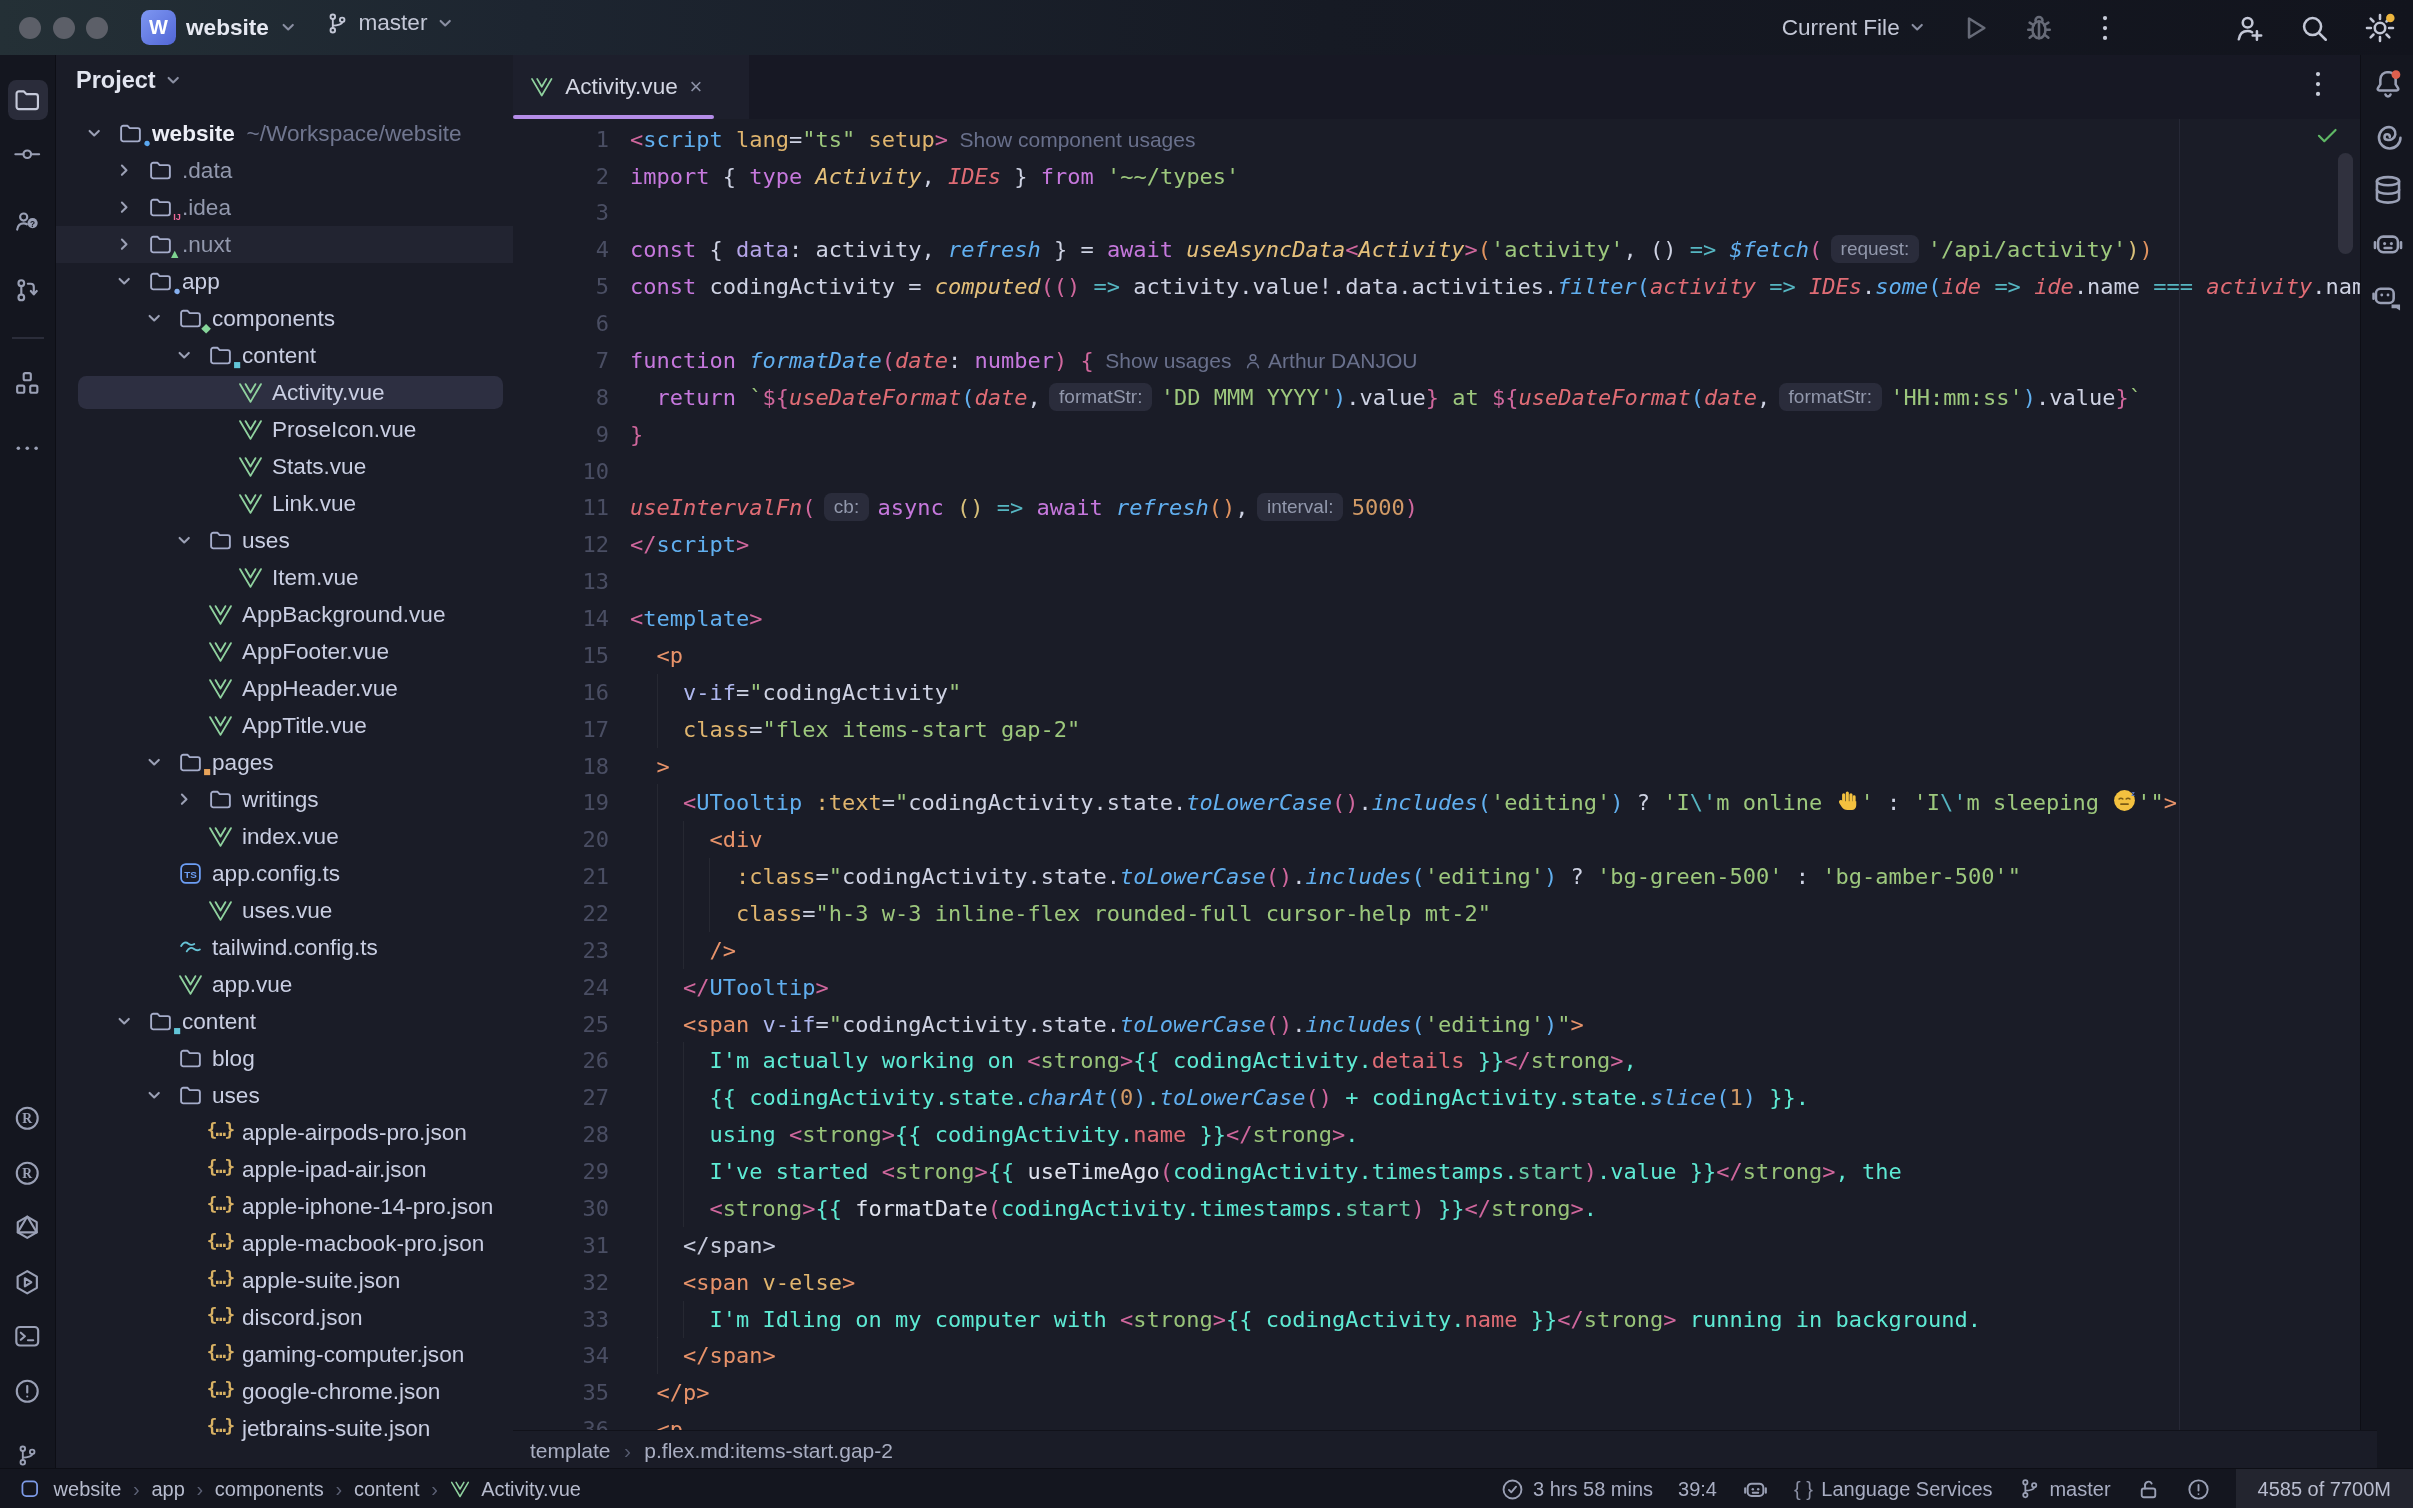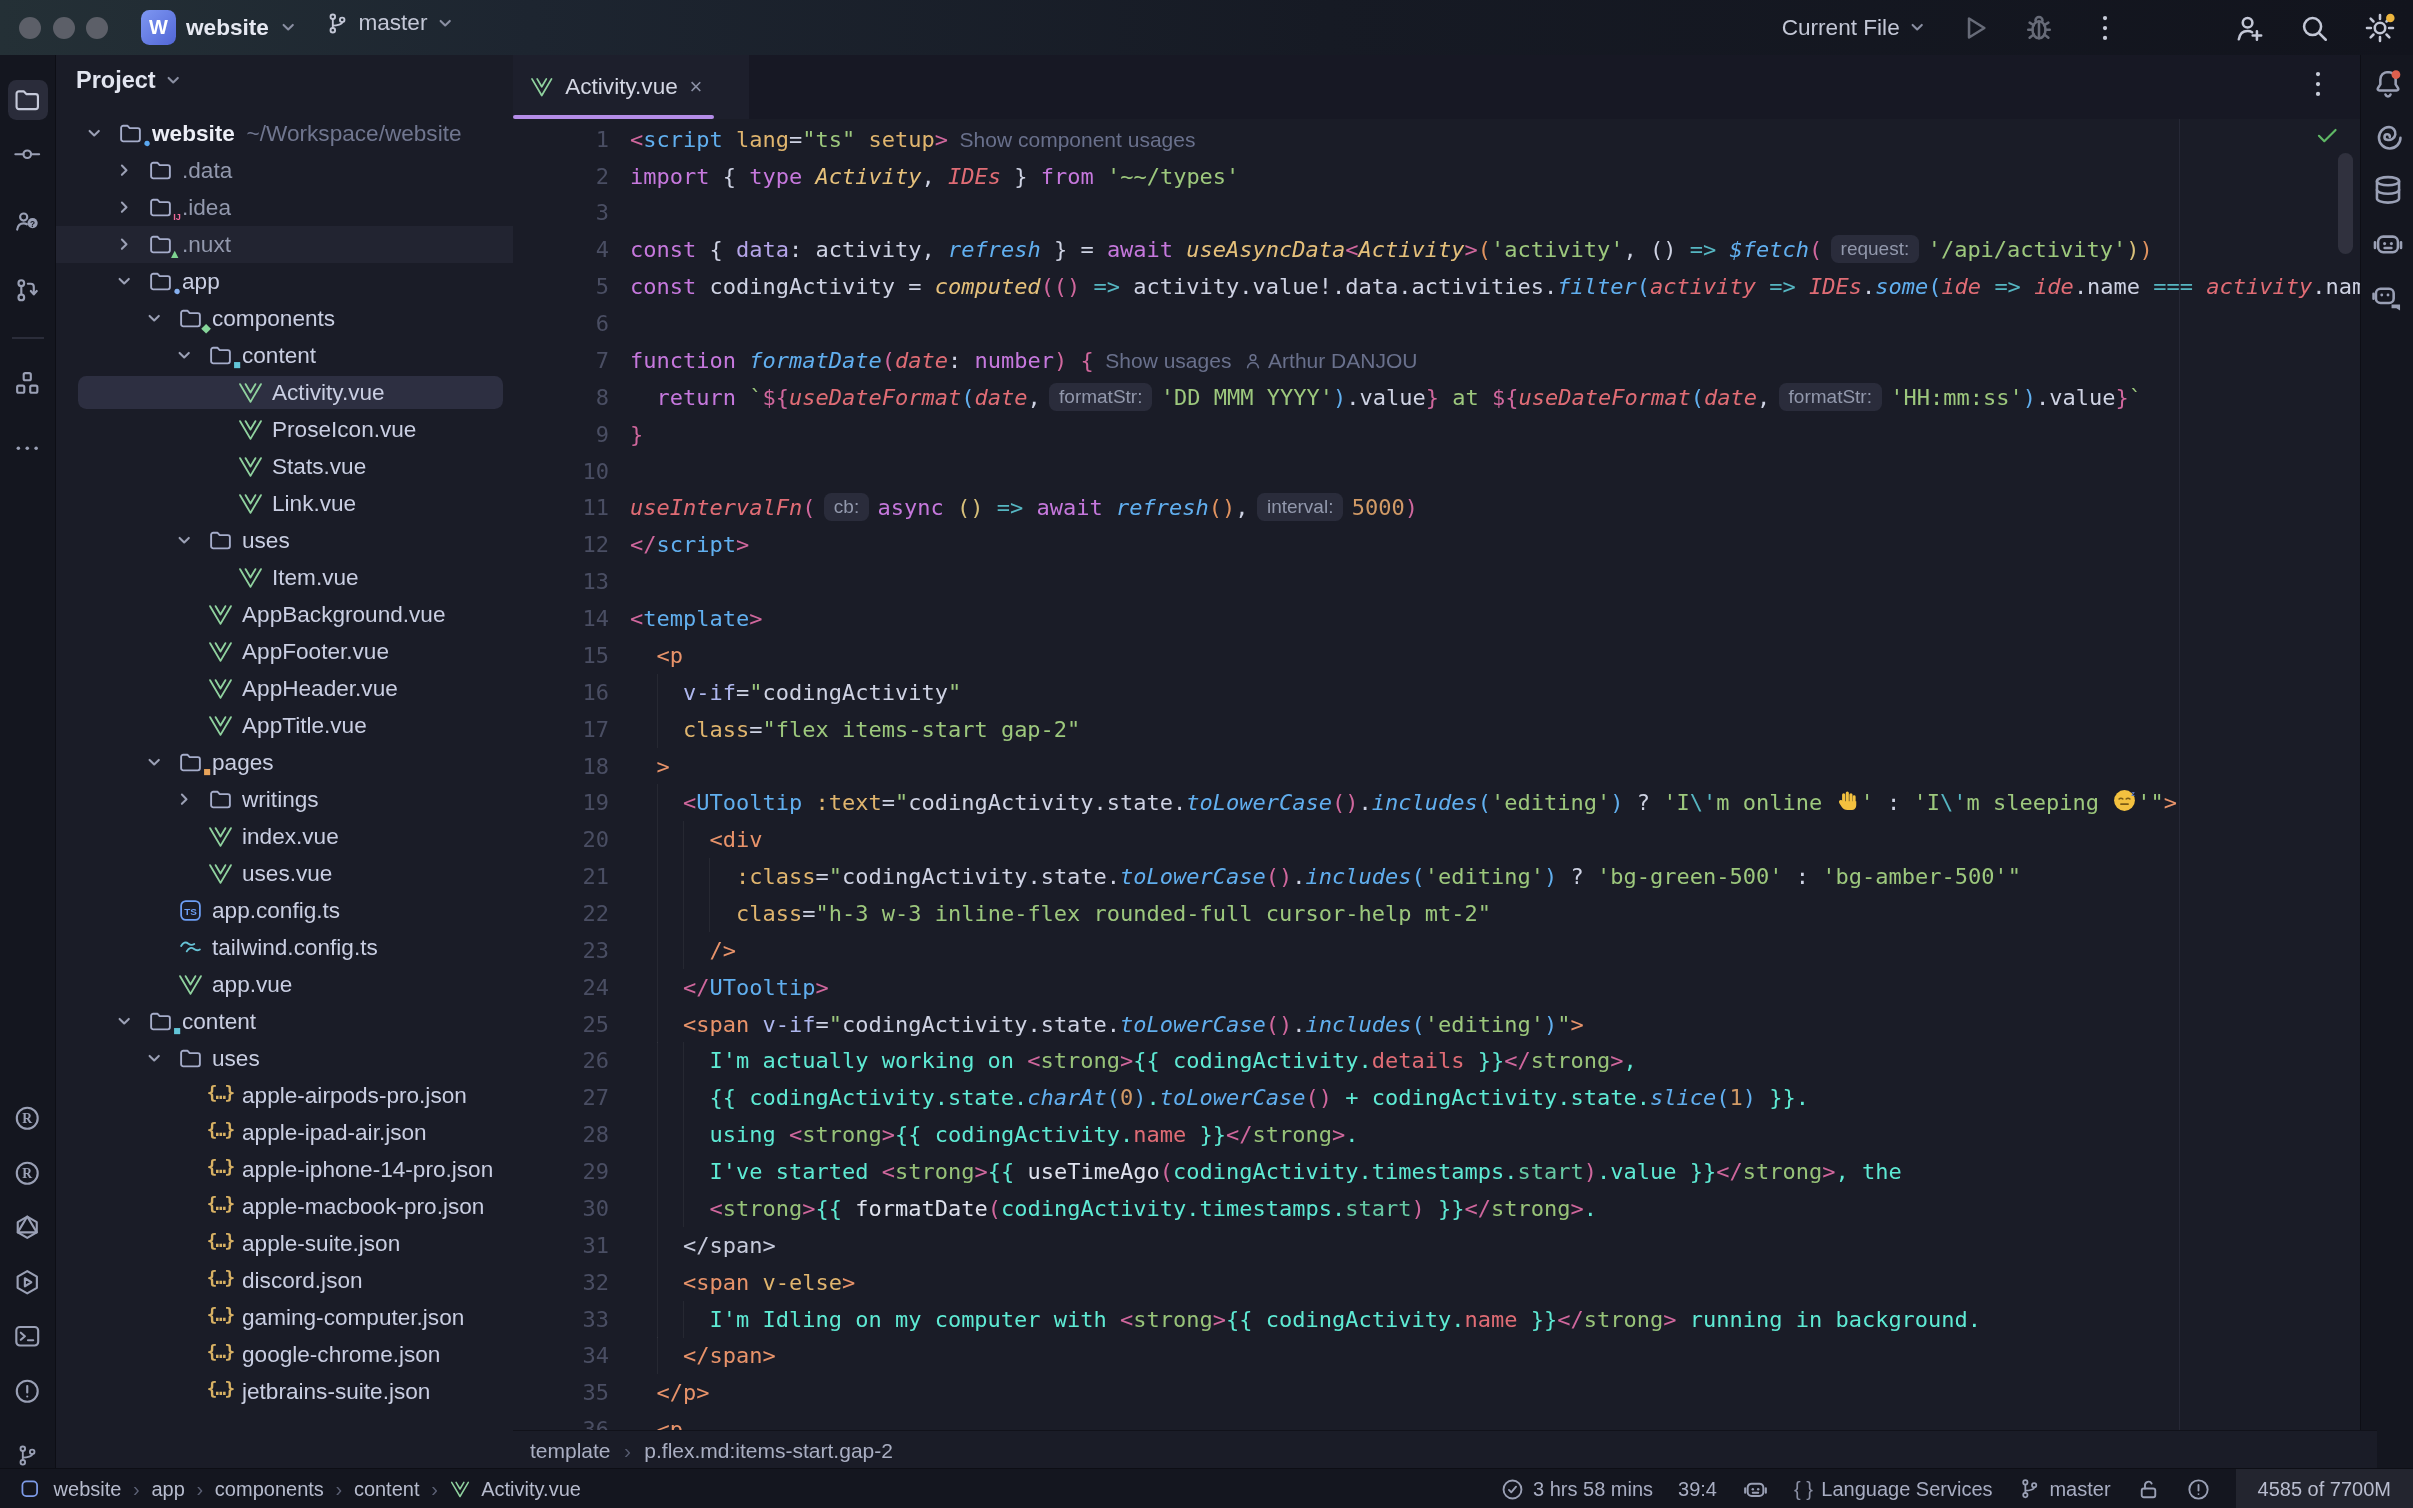--- a/index.html
+++ b/index.html
@@ -478,38 +478,38 @@
       <div class="trow">
         <span class="ticon" style="left: 149px; top: 5.9px;">
           <svg width="25" height="25" viewBox="0 0 24 22" fill="none" stroke="#8fd19e" stroke-width="1.8" stroke-linecap="round" stroke-linejoin="round">
             <path d="M2 3l10 17L22 3"></path>
             <path d="M7.3 3l4.7 8 4.7-8"></path>
           </svg>
         </span>
         <span class="tlabel" style="left: 186px;">index.vue</span>
       </div>
       <div class="trow">
-        <span class="ticon" style="left: 149px; top: 5.9px;">
-          <svg width="25" height="25" viewBox="0 0 24 22" fill="none" stroke="#8fd19e" stroke-width="1.8" stroke-linecap="round" stroke-linejoin="round">
-            <path d="M2 3l10 17L22 3"></path>
-            <path d="M7.3 3l4.7 8 4.7-8"></path>
-          </svg>
-        </span>
-        <span class="tlabel" style="left: 186px;">uses.vue</span>
-      </div>
-      <div class="trow">
         <span class="ticon" style="left: 119px; top: 5.9px;">
           <svg width="25" height="25" viewBox="0 0 24 24" style="font-size:27px">
             <rect x="3" y="3" width="18" height="18" rx="4.5" fill="none" stroke="#6d9ff6" stroke-width="1.7"></rect>
             <text x="12" y="16.5" text-anchor="middle" font-size="9.5" font-family="Liberation Sans,sans-serif" font-weight="bold" fill="#6d9ff6">TS</text>
           </svg>
         </span>
         <span class="tlabel" style="left: 156px;">app.config.ts</span>
       </div>
       <div class="trow">
+        <span class="ticon" style="left: 149px; top: 5.9px;">
+          <svg width="25" height="25" viewBox="0 0 24 22" fill="none" stroke="#8fd19e" stroke-width="1.8" stroke-linecap="round" stroke-linejoin="round">
+            <path d="M2 3l10 17L22 3"></path>
+            <path d="M7.3 3l4.7 8 4.7-8"></path>
+          </svg>
+        </span>
+        <span class="tlabel" style="left: 186px;">uses.vue</span>
+      </div>
+      <div class="trow">
         <span class="ticon" style="left: 119px; top: 5.9px;">
           <svg width="25" height="25" viewBox="0 0 24 24" fill="none" stroke="#67c3d6" stroke-width="1.8" stroke-linecap="round" stroke-linejoin="round">
             <path d="M3 10.5c2-3.5 4.4-4.3 7-2.2 1.8 1.4 3.6 1.6 5.6.4"></path>
             <path d="M8.4 15.7c2-3.5 4.4-4.3 7-2.2 1.8 1.4 3.6 1.6 5.6.4"></path>
           </svg>
         </span>
         <span class="tlabel" style="left: 156px;">tailwind.config.ts</span>
       </div>
       <div class="trow">
         <span class="ticon" style="left: 119px; top: 5.9px;">
@@ -526,20 +526,28 @@
             <path d="M4 6l4 4 4-4"></path>
           </svg>
         </span>
         <span class="ticon" style="left: 89px; top: 5.9px;">
           <svg width="25" height="25" viewBox="0 0 24 24" fill="none" stroke="#a6adcb" stroke-width="1.8" stroke-linecap="round" stroke-linejoin="round">
             <path d="M3 6.5c0-1.1.9-2 2-2h4l2.2 2.3H19c1.1 0 2 .9 2 2v8.7c0 1.1-.9 2-2 2H5c-1.1 0-2-.9-2-2z"></path>
           </svg>
           <i class="badge" style="color: rgb(98, 197, 216); font-style: normal;">■</i>
         </span>
         <span class="tlabel" style="left: 126px;">content</span>
+      </div>
+      <div class="trow">
+        <span class="ticon" style="left: 119px; top: 5.9px;">
+          <svg width="25" height="25" viewBox="0 0 24 24" fill="none" stroke="#a6adcb" stroke-width="1.8" stroke-linecap="round" stroke-linejoin="round">
+            <path d="M3 6.5c0-1.1.9-2 2-2h4l2.2 2.3H19c1.1 0 2 .9 2 2v8.7c0 1.1-.9 2-2 2H5c-1.1 0-2-.9-2-2z"></path>
+          </svg>
+        </span>
+        <span class="tlabel" style="left: 156px;">blog</span>
       </div>
       <div class="trow">
         <span class="tchev" style="left: 89px; top: 9.2px;">
           <svg width="18.4" height="18.4" viewBox="0 0 16 16" fill="none" stroke="#9ba0b5" stroke-width="1.8" stroke-linecap="round" stroke-linejoin="round">
             <path d="M4 6l4 4 4-4"></path>
           </svg>
         </span>
         <span class="ticon" style="left: 119px; top: 5.9px;">
           <svg width="25" height="25" viewBox="0 0 24 24" fill="none" stroke="#a6adcb" stroke-width="1.8" stroke-linecap="round" stroke-linejoin="round">
             <path d="M3 6.5c0-1.1.9-2 2-2h4l2.2 2.3H19c1.1 0 2 .9 2 2v8.7c0 1.1-.9 2-2 2H5c-1.1 0-2-.9-2-2z"></path>

